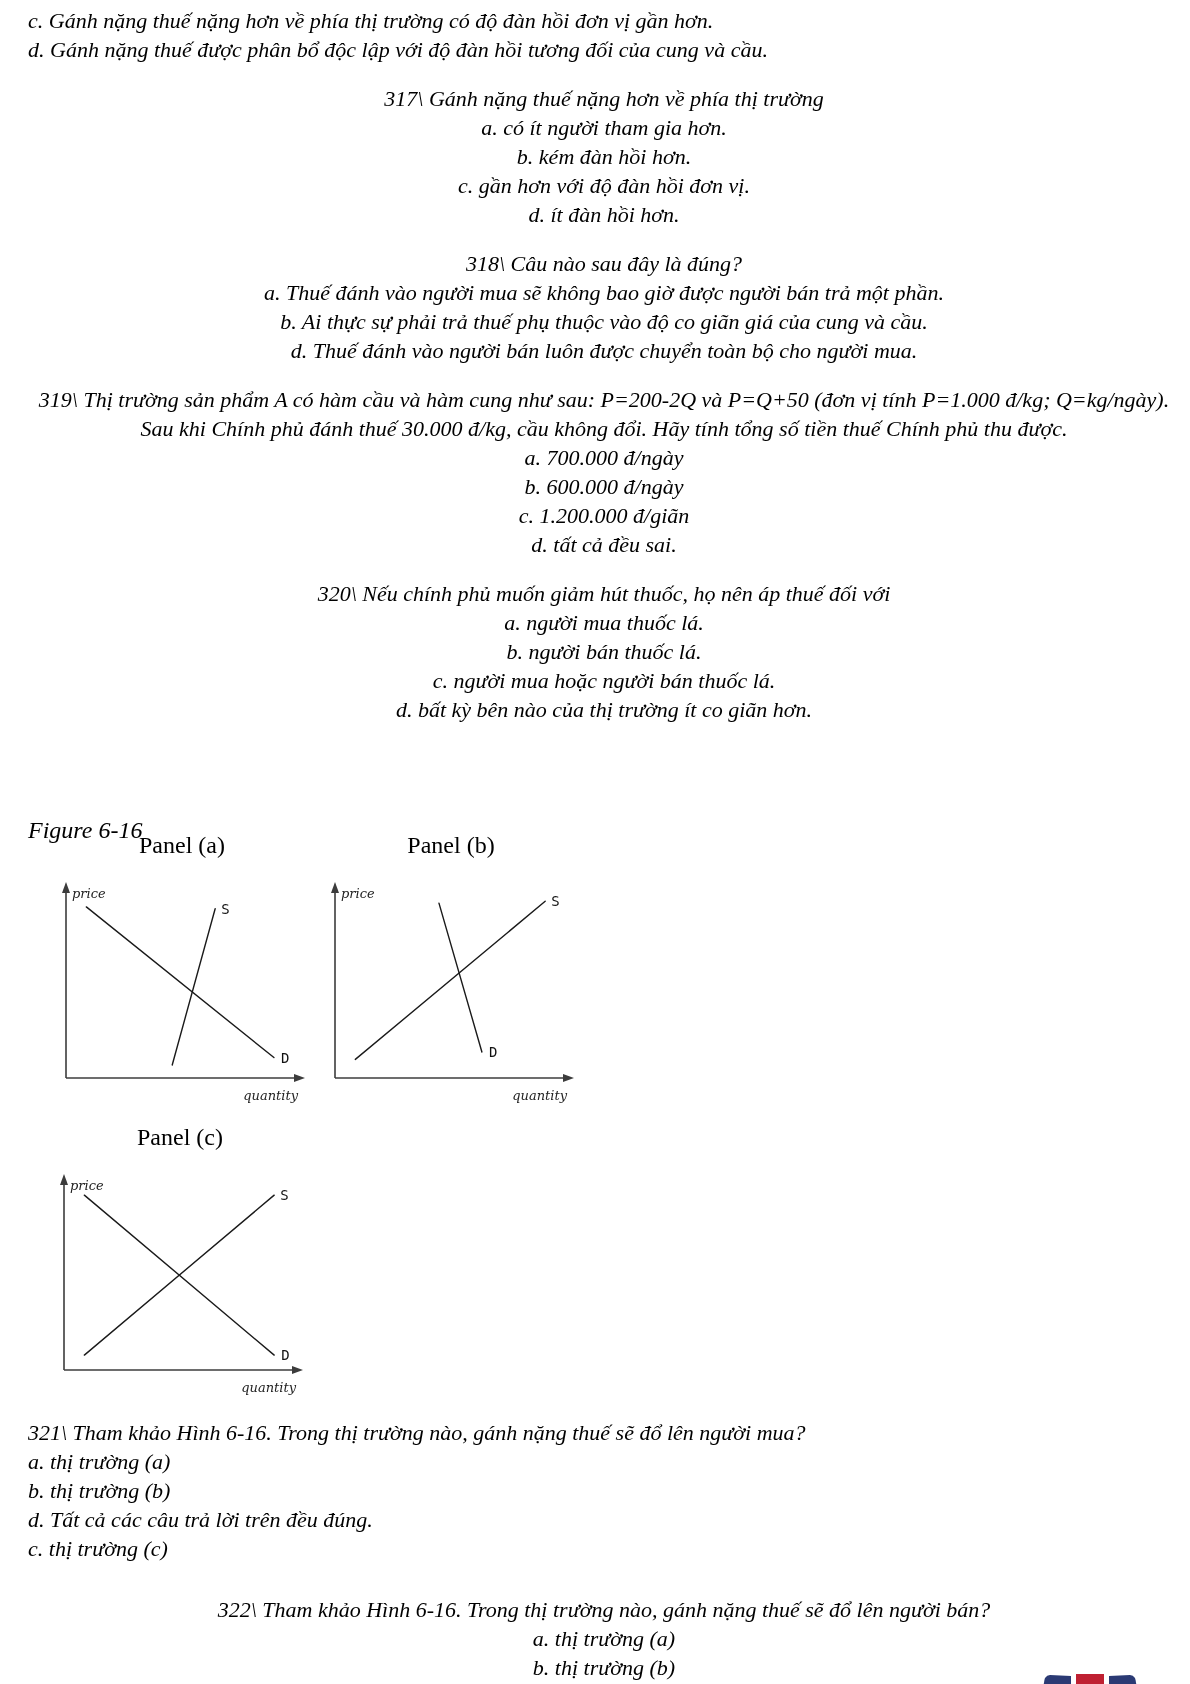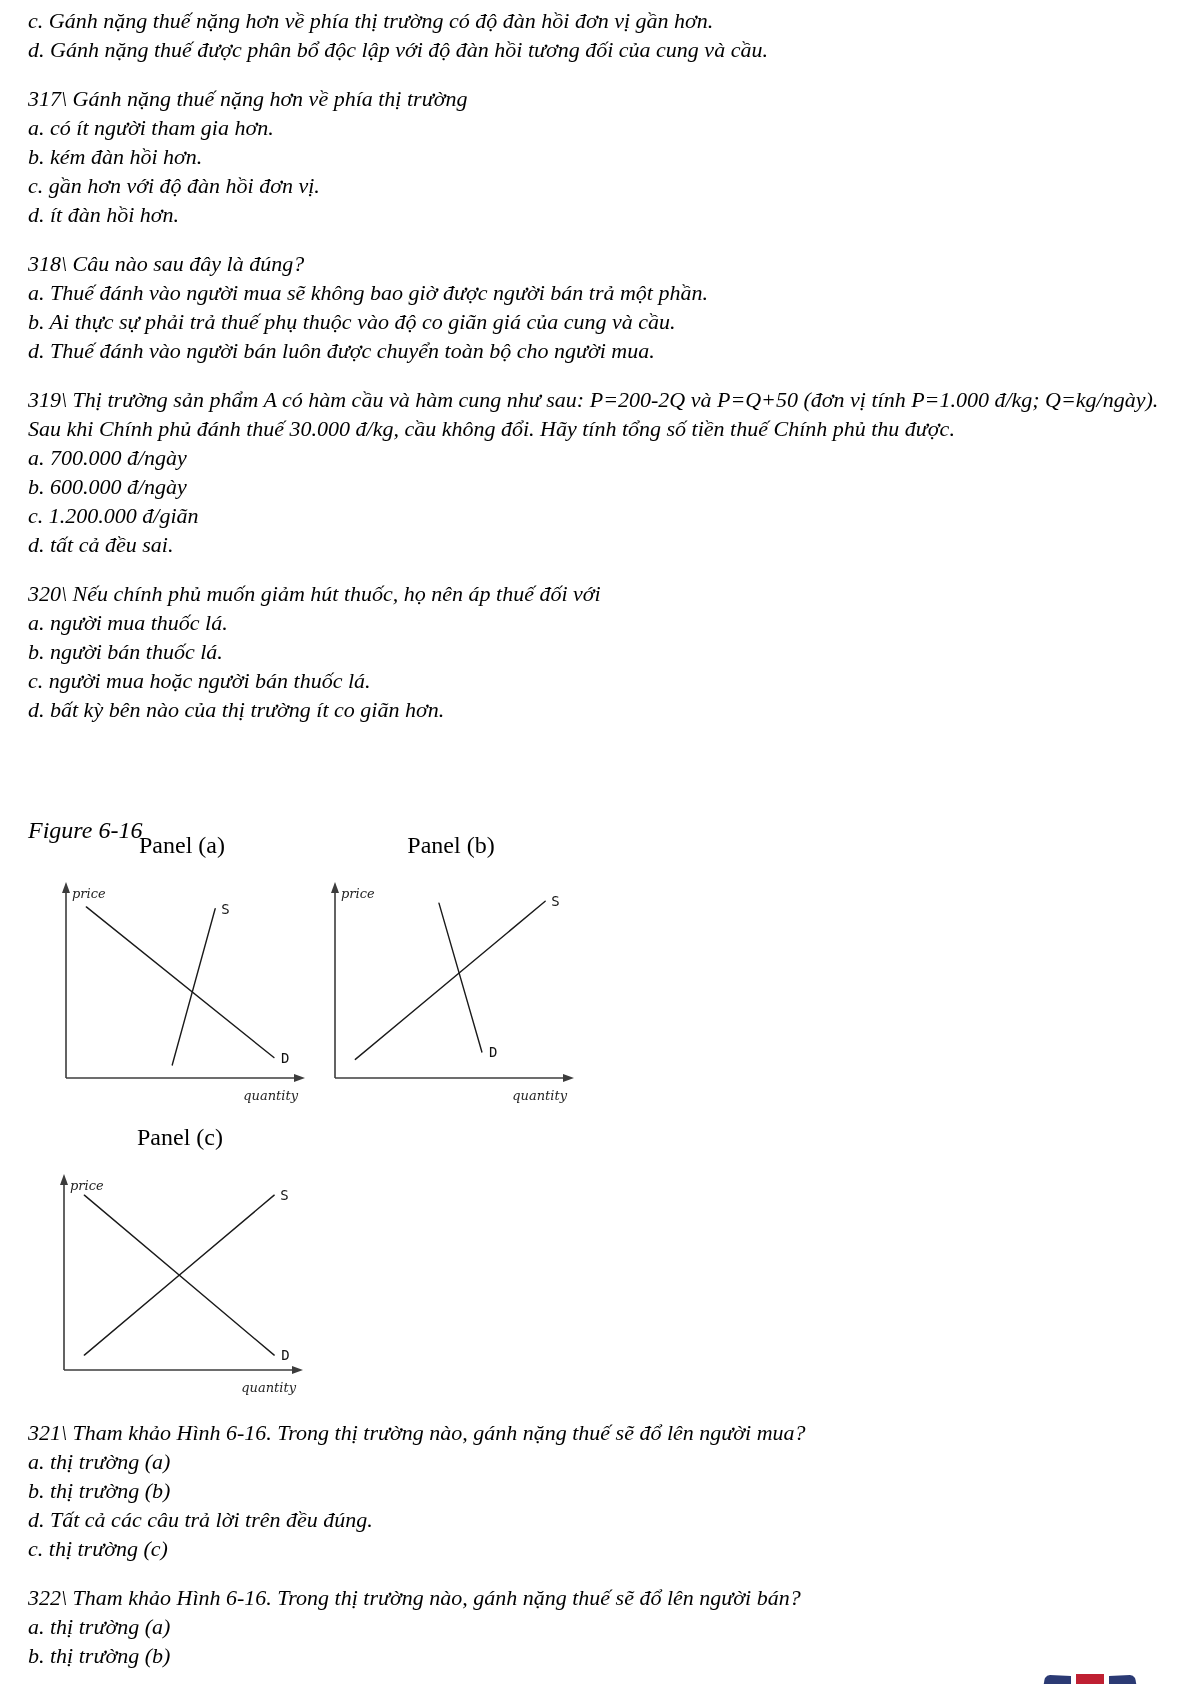--- a/index.html
+++ b/index.html
@@ -3,21 +3,21 @@
 <meta charset="utf-8">
 <title>Document</title>
 <style>
   html,body{margin:0;padding:0;}
   body{
     width:1190px;height:1684px;position:relative;background:#ffffff;color:#000;
     font-family:"Liberation Serif","DejaVu Serif",serif;font-size:22px;line-height:29px;
     overflow:hidden;
   }
   .line{margin:0;font-style:italic;}
-  .question{margin-top:20px;}
+  .question{margin-top:20px;text-align:center;}
   #top-text{position:absolute;left:28px;top:6px;width:1152px;}
   #bottom-text{position:absolute;left:28px;top:1418px;width:1152px;}
   #figure-area{position:absolute;left:0;top:798px;width:1190px;height:612px;}
   .fig-caption{position:absolute;left:28px;top:19px;font-style:italic;font-size:24px;line-height:26px;font-family:Liberation Serif, serif;}
   .panel{position:absolute;width:260px;}
   .panel-title{text-align:center;font-size:24px;line-height:26px;height:26px;}
   .panel-a{left:52px;top:34px;}
   .panel-b{left:321px;top:34px;}
   .panel-c{left:50px;top:326px;}
   svg.panel-svg{display:block;margin-top:2px;}
@@ -163,18 +163,18 @@
 </div>
 
 <div id="bottom-text">
   <div>
     <p class="line">321\ Tham khảo Hình 6-16. Trong thị trường nào, gánh nặng thuế sẽ đổ lên người mua?</p>
     <p class="line">a. thị trường (a)</p>
     <p class="line">b. thị trường (b)</p>
     <p class="line">d. Tất cả các câu trả lời trên đều đúng.</p>
     <p class="line">c. thị trường (c)</p>
   </div>
-  <div class="question" style="margin-top:20px">
+  <div class="question" style="margin-top:32px">
     <p class="line">322\ Tham khảo Hình 6-16. Trong thị trường nào, gánh nặng thuế sẽ đổ lên người bán?</p>
     <p class="line">a. thị trường (a)</p>
     <p class="line">b. thị trường (b)</p>
   </div>
 </div>
 
 </body></html>

